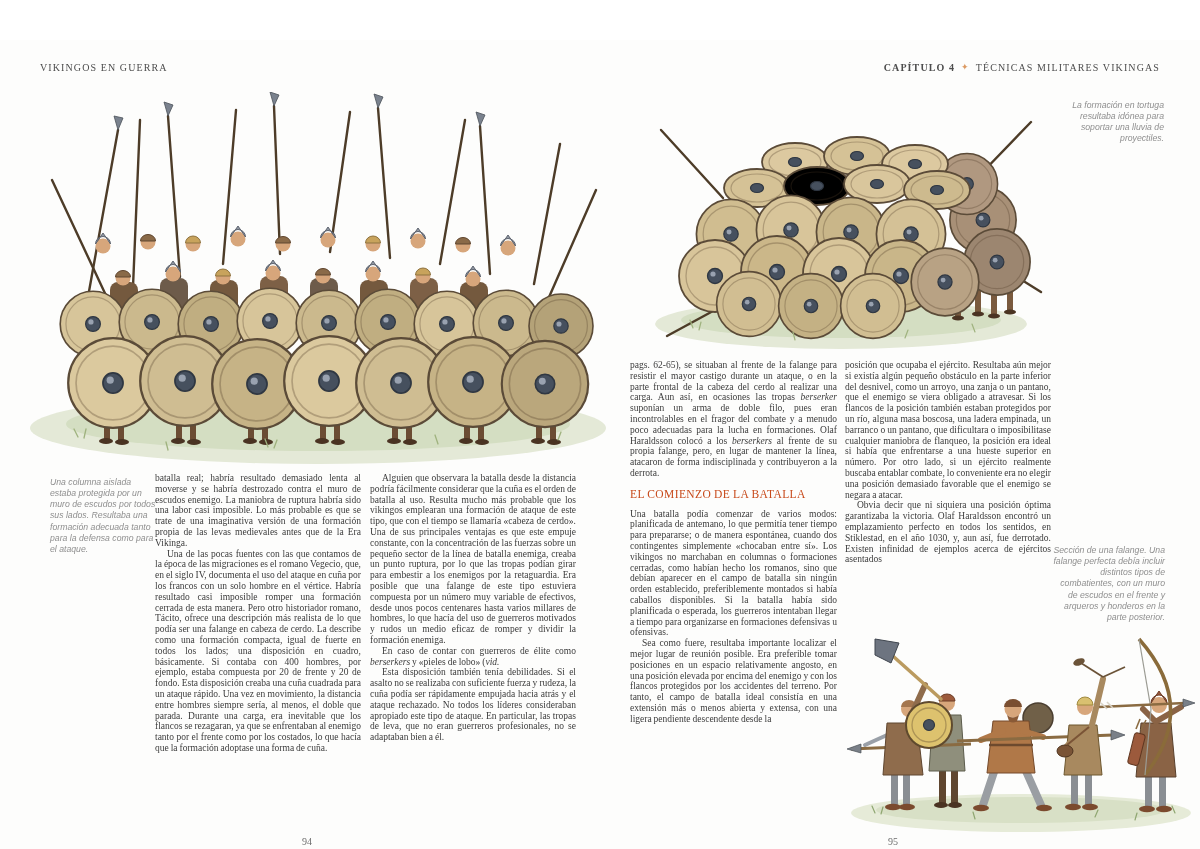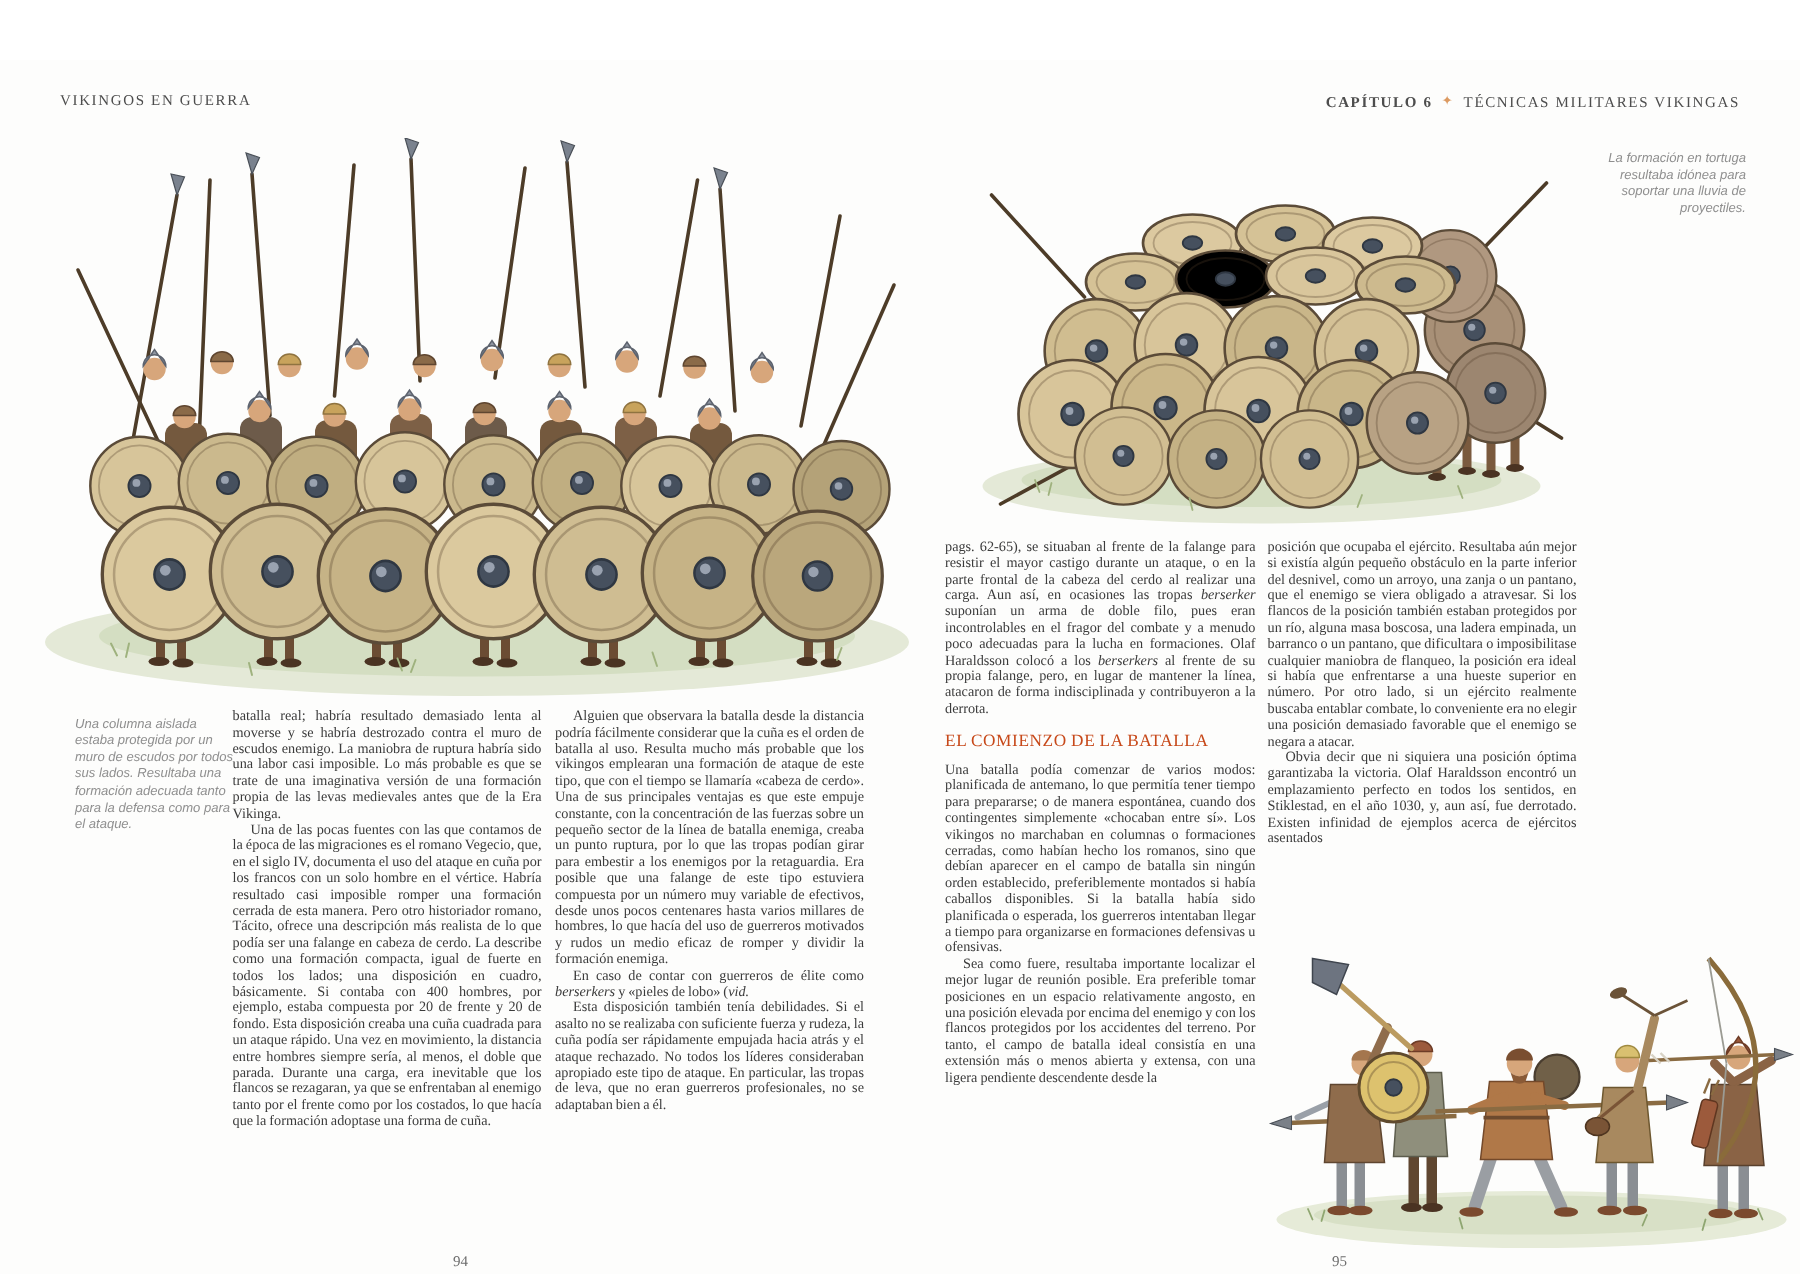--- a/index.html
+++ b/index.html
@@ -39,21 +39,21 @@
     font-size:10px; color:#6e6e6e;
   }
 </style>
 </head>
 <body>
 
 <div class="spread">
 
   <div class="runhead runhead-left">VIKINGOS EN GUERRA</div>
   <div class="runhead runhead-right">
-    <b>CAPÍTULO 6</b><span class="diamond">✦</span><span>TÉCNICAS MILITARES VIKINGAS</span>
+    <b>CAPÍTULO 4</b><span class="diamond">✦</span><span>TÉCNICAS MILITARES VIKINGAS</span>
   </div>
 
   <div class="illus" style="left:18px; top:52px; width:600px; height:380px;">
     <svg width="600" height="380" viewBox="0 0 600 380">
       <defs>
         <g id="sh">
           <circle r="40" stroke="#5b4b38" stroke-width="2"></circle>
           <circle r="33" fill="none" stroke="rgba(80,60,40,.3)" stroke-width="1.5"></circle>
           <circle r="9" fill="#46505e" stroke="#2f3742" stroke-width="1.5"></circle>
           <circle r="3.2" cx="-2.5" cy="-2.5" fill="#99a2b0"></circle>
@@ -275,20 +275,21 @@
     <p><span>pags. 62-65), se situaban al frente de la falange para resistir el mayor castigo durante un ataque, o en la parte frontal de la cabeza del cerdo al realizar una carga. Aun así, en ocasiones las tropas </span><span style="font-style: italic;">berserker</span><span> suponían un arma de doble filo, pues eran incontrolables en el fragor del combate y a menudo poco adecuadas para la lucha en formaciones. Olaf Haraldsson colocó a los </span><span style="font-style: italic;">berserkers</span><span> al frente de su propia falange, pero, en lugar de mantener la línea, atacaron de forma indisciplinada y contribuyeron a la derrota.</span></p>
     <h2 class="sec-head">EL COMIENZO DE LA BATALLA</h2>
     <p>Una batalla podía comenzar de varios modos: planificada de antemano, lo que permitía tener tiempo para prepararse; o de manera espontánea, cuando dos contingentes simplemente «chocaban entre sí». Los vikingos no marchaban en columnas o formaciones cerradas, como habían hecho los romanos, sino que debían aparecer en el campo de batalla sin ningún orden establecido, preferiblemente montados si había caballos disponibles. Si la batalla había sido planificada o esperada, los guerreros intentaban llegar a tiempo para organizarse en formaciones defensivas u ofensivas.</p>
     <p class="ind">Sea como fuere, resultaba importante localizar el mejor lugar de reunión posible. Era preferible tomar posiciones en un espacio relativamente angosto, en una posición elevada por encima del enemigo y con los flancos protegidos por los accidentes del terreno. Por tanto, el campo de batalla ideal consistía en una extensión más o menos abierta y extensa, con una ligera pendiente descendente desde la</p>
   </div>
   <div class="col" style="left:845px; top:320px;">
     <p>posición que ocupaba el ejército. Resultaba aún mejor si existía algún pequeño obstáculo en la parte inferior del desnivel, como un arroyo, una zanja o un pantano, que el enemigo se viera obligado a atravesar. Si los flancos de la posición también estaban protegidos por un río, alguna masa boscosa, una ladera empinada, un barranco o un pantano, que dificultara o imposibilitase cualquier maniobra de flanqueo, la posición era ideal si había que enfrentarse a una hueste superior en número. Por otro lado, si un ejército realmente buscaba entablar combate, lo conveniente era no elegir una posición demasiado favorable que el enemigo se negara a atacar.</p>
     <p class="ind">Obvia decir que ni siquiera una posición óptima garantizaba la victoria. Olaf Haraldsson encontró un emplazamiento perfecto en todos los sentidos, en Stiklestad, en el año 1030, y, aun así, fue derrotado. Existen infinidad de ejemplos acerca de ejércitos asentados</p>
   </div>
 
+  <div class="caption right" style="left:1050px; top:505px; width:115px;">Sección de una falange. Una falange perfecta debía incluir distintos tipos de combatientes, con un muro de escudos en el frente y arqueros y honderos en la parte posterior.</div>
 
   <div class="illus" style="left:845px; top:583px; width:355px; height:215px;">
     <svg width="355" height="215" viewBox="0 0 355 215">
       <ellipse cx="176" cy="190" rx="170" ry="19" fill="#e6ebd8"></ellipse>
       <ellipse cx="176" cy="187" rx="145" ry="13" fill="#d8e0c6"></ellipse>
 
       <g>
         <rect x="94" y="146" width="7" height="34" fill="#5f4630"></rect>
         <rect x="106" y="146" width="7" height="34" fill="#5f4630"></rect>
         <ellipse cx="96" cy="182" rx="7" ry="3" fill="#4a3322"></ellipse>

